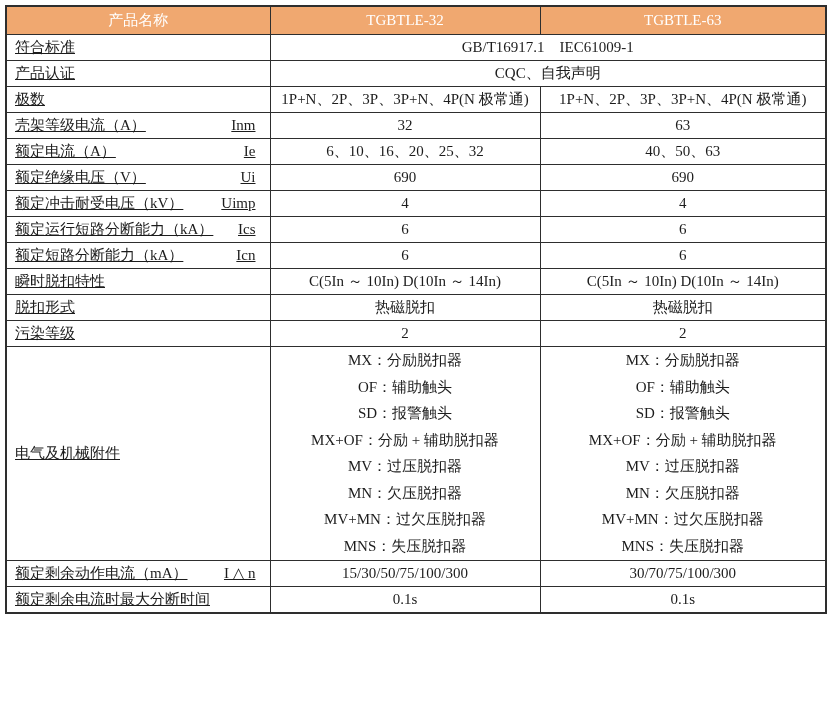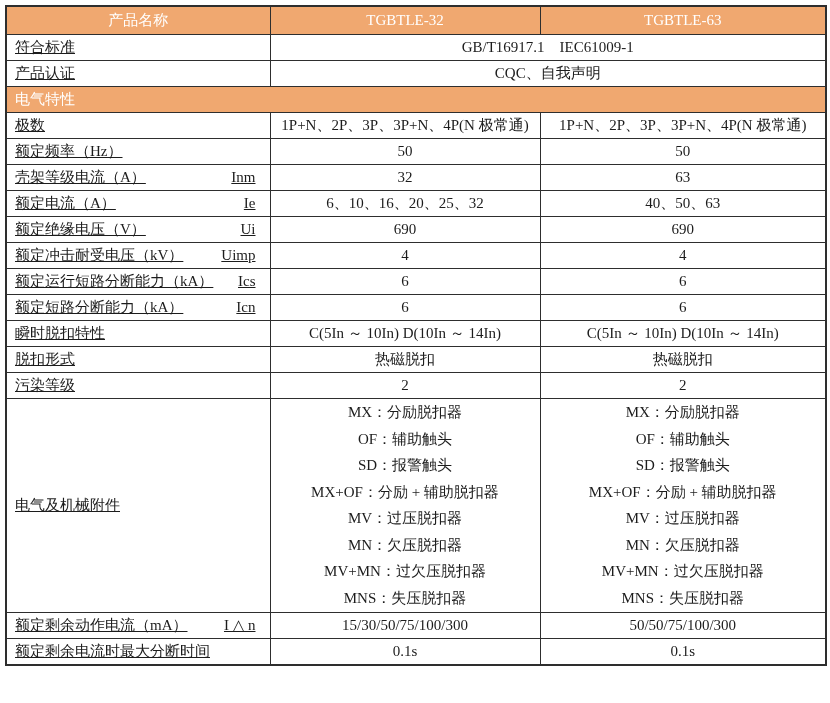--- a/index.html
+++ b/index.html
@@ -85,47 +85,31 @@
         <tr style="height: 24px;">
           <td class="labelcell">
             <div class="lblwrap">
               <span>产品认证</span>
             </div>
           </td>
           <td class="val" colspan="2">
             <div class="line">CQC、自我声明</div>
           </td>
         </tr>
-        <tr style="height: 26px;">
-          <td colspan="3" class="section">电气特性</td>
-        </tr>
         <tr style="height: 24px;">
           <td class="labelcell">
             <div class="lblwrap">
               <span>极数</span>
             </div>
           </td>
           <td class="val">
             <div class="line">1P+N、2P、3P、3P+N、4P(N 极常通)</div>
           </td>
           <td class="val">
             <div class="line">1P+N、2P、3P、3P+N、4P(N 极常通)</div>
-          </td>
-        </tr>
-        <tr style="height: 24px;">
-          <td class="labelcell">
-            <div class="lblwrap">
-              <span>额定频率（Hz）</span>
-            </div>
-          </td>
-          <td class="val">
-            <div class="line">50</div>
-          </td>
-          <td class="val">
-            <div class="line">50</div>
           </td>
         </tr>
         <tr style="height: 25px;">
           <td class="labelcell">
             <div class="lblwrap">
               <span>壳架等级电流（A）</span>
               <span>Inm</span>
             </div>
           </td>
           <td class="val">
@@ -275,21 +259,21 @@
           <td class="labelcell">
             <div class="lblwrap">
               <span>额定剩余动作电流（mA）</span>
               <span>I △ n</span>
             </div>
           </td>
           <td class="val">
             <div class="line">15/30/50/75/100/300</div>
           </td>
           <td class="val">
-            <div class="line">50/50/75/100/300</div>
+            <div class="line">30/70/75/100/300</div>
           </td>
         </tr>
         <tr style="height: 25px;">
           <td class="labelcell">
             <div class="lblwrap">
               <span>额定剩余电流时最大分断时间</span>
             </div>
           </td>
           <td class="val">
             <div class="line">0.1s</div>

